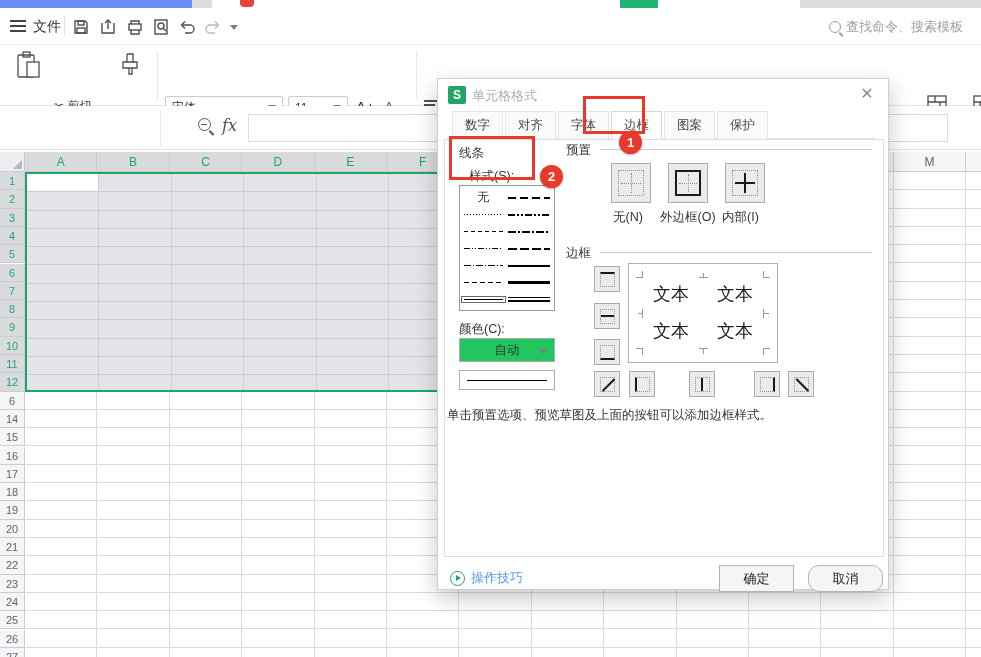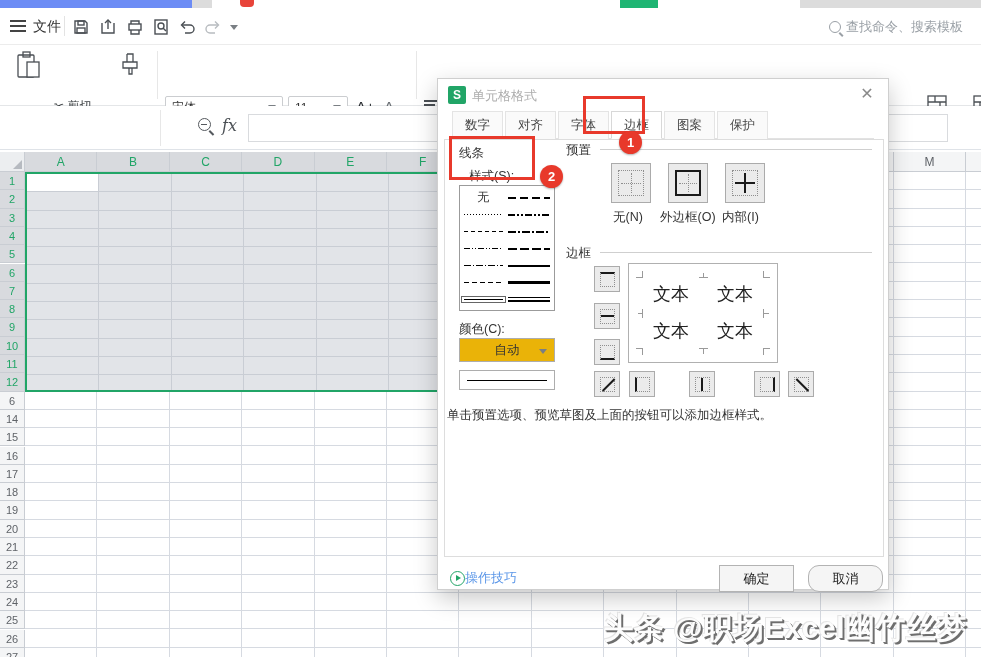--- a/index.html
+++ b/index.html
@@ -108,21 +108,21 @@
   .ls-solid-thin    { height:1px; background:#000; }
   .ls-dash-lg       { height:2px; background:repeating-linear-gradient(to right,#000 0 8px,transparent 8px 12px); }
   .ls-dash-dot-dot-bold { height:2px; background:repeating-linear-gradient(to right,#000 0 7px,transparent 7px 9px,#000 9px 11px,transparent 11px 13px,#000 13px 15px,transparent 15px 17px); }
   .ls-dash-dot-bold { height:2px; background:repeating-linear-gradient(to right,#000 0 8px,transparent 8px 10px,#000 10px 12px,transparent 12px 14px); }
   .ls-dash-bold     { height:2px; background:repeating-linear-gradient(to right,#000 0 9px,transparent 9px 12px); }
   .ls-solid-md      { height:2px; background:#000; }
   .ls-solid-thick   { height:3px; background:#000; }
   .ls-double        { height:5px; border-top:1px solid #000; border-bottom:2px solid #000; }
   .ls-cell.selected { outline:1px solid #666; outline-offset:2px; }
 
-  .color-select { position:absolute; left:21px; top:259px; width:96px; height:24px; background:#eab308; border:1px solid #adadad; text-align:center; line-height:22px; }
+  .color-select { position:absolute; left:21px; top:259px; width:96px; height:24px; background:#22c55e; border:1px solid #adadad; text-align:center; line-height:22px; }
   .color-select .caret-down { right:7px; top:10px; position:absolute; }
   .line-preview { position:absolute; left:21px; top:291px; width:96px; height:20px; border:1px solid #adadad; background:#fff; }
   .line-preview i { position:absolute; left:7px; right:7px; top:9px; height:1px; background:#000; }
 
   .preset-btn, .bd-btn { position:absolute; background:#ebebeb; border:1px solid #ababab; display:flex; align-items:center; justify-content:center; }
   .preset-btn { width:40px; height:40px; }
   .bd-btn { width:26px; height:26px; }
   .pre-ic { width:26px; height:26px; position:relative; }
   .pre-ic.dotbox, .bd-ic.dotbox { border:1px dotted #8f8f8f; }
   .pre-ic.solidbox { border:2px solid #1a1a1a; }
@@ -153,21 +153,21 @@
   .tick.tm { border-bottom:1px solid #9a9a9a; width:9px; }
   .tick.tm::after { content:""; position:absolute; left:4px; top:2px; height:5px; border-left:1px solid #9a9a9a; }
   .tick.bm { border-top:1px solid #9a9a9a; width:9px; }
   .tick.bm::after { content:""; position:absolute; left:4px; top:0; height:5px; border-left:1px solid #9a9a9a; }
   .tick.ml { border-right:1px solid #9a9a9a; height:9px; }
   .tick.ml::after { content:""; position:absolute; top:4px; left:2px; width:5px; border-top:1px solid #9a9a9a; }
   .tick.mr { border-left:1px solid #9a9a9a; height:9px; }
   .tick.mr::after { content:""; position:absolute; top:4px; left:0; width:5px; border-top:1px solid #9a9a9a; }
 
   .dlg-hint { position:absolute; left:9px; top:328px; width:424px; font-size:12.5px; color:#333; }
-  .tips-link { position:absolute; left:12px; top:490px; color:#5a96e8; font-size:13px; display:flex; align-items:center; }
+  .tips-link { position:absolute; left:12px; top:490px; color:#5a96e8; font-size:13px; display:flex; align-items:center; gap:6px; }
   .play-icon { width:15px; height:15px; border:1px solid #21a567; border-radius:50%; position:relative; }
   .play-icon::after { content:""; position:absolute; left:5px; top:3.5px; width:0; height:0; border-left:5px solid #21a567; border-top:3px solid transparent; border-bottom:3px solid transparent; }
   .dlg-btn { position:absolute; top:486px; width:75px; height:27px; background:#f5f5f5; border:1px solid #b3b3b3; text-align:center; line-height:25px; font-size:13px; color:#222; }
   .btn-ok { left:281px; } .btn-cancel { left:370px;border-radius:11px; }
 
   .anno { position:absolute; z-index:30; pointer-events:none; }
   .anno-rect { border:3px solid #e8392b; }
   .anno-circle { width:23px; height:23px; border-radius:50%; background:#e8392b; color:#fff; font-size:13px; font-weight:bold; text-align:center; line-height:23px; box-shadow:0 1px 2px rgba(0,0,0,.3); }
 </style>
 </head>
@@ -432,21 +432,20 @@
         <div class="row-h" style="top: 329.4px; height: 18.3px; line-height: 18.3px;">19</div>
         <div class="row-h" style="top: 347.7px; height: 18.3px; line-height: 18.3px;">20</div>
         <div class="row-h" style="top: 366px; height: 18.3px; line-height: 18.3px;">21</div>
         <div class="row-h" style="top: 384.3px; height: 18.3px; line-height: 18.3px;">22</div>
         <div class="row-h" style="top: 402.6px; height: 18.3px; line-height: 18.3px;">23</div>
         <div class="row-h" style="top: 420.9px; height: 18.3px; line-height: 18.3px;">24</div>
         <div class="row-h" style="top: 439.2px; height: 18.3px; line-height: 18.3px;">25</div>
         <div class="row-h" style="top: 457.5px; height: 18.3px; line-height: 18.3px;">26</div>
         <div class="row-h" style="top: 475.8px; height: 18.3px; line-height: 18.3px;">27</div>
       </div>
-    <div class="watermark">头条 @职场Excel幽竹丝梦</div>
   </div>
 
   <div class="dialog">
     <div class="dlg-title">
       <span class="dlg-logo">S</span>
       <span class="dlg-title-text">单元格格式</span>
       <span class="dlg-close">✕</span>
     </div>
     <div class="dlg-tabs" id="dlgTabs">
         <span class="dlg-tab">数字</span>

